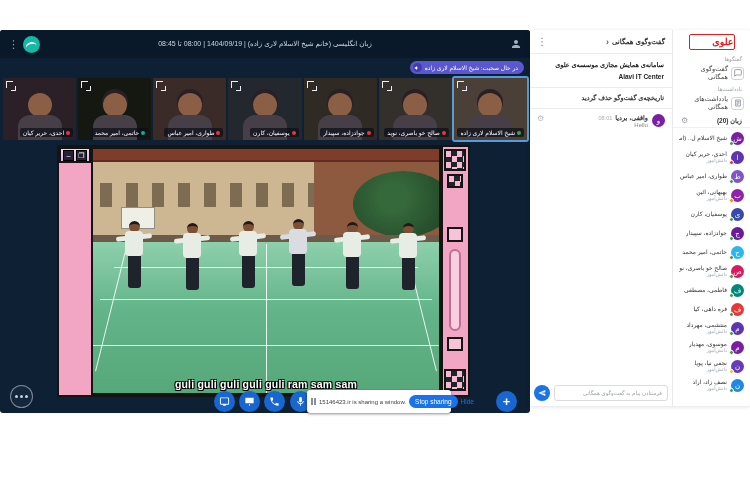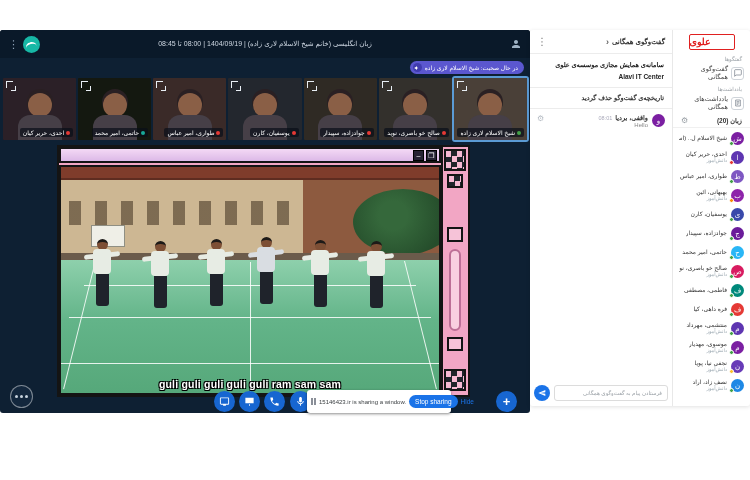--- a/index.html
+++ b/index.html
@@ -26,21 +26,21 @@
   .photo { position:absolute; inset:0; }
   .photo::before { content:""; position:absolute; left:50%; top:24%; width:24px; height:24px; margin-left:-12px; border-radius:50%; background:#8a5f46; box-shadow:0 -3px 0 1px #2a2023; }
   .photo::after { content:""; position:absolute; left:50%; top:60%; width:44px; height:28px; margin-left:-22px; border-radius:12px 12px 0 0; background:#463f47; }
   .corner { position:absolute; top:3px; left:3px; width:7px; height:7px; border-top:1px solid #e8eef4; border-left:1px solid #e8eef4; }
   .corner::after { content:""; position:absolute; width:4px; height:4px; right:-3px; bottom:-3px; border-bottom:1px solid #e8eef4; border-right:1px solid #e8eef4; }
   .name-pill { position:absolute; bottom:3px; right:3px; max-width:92%; background:rgba(8,14,24,.7); color:#fff; font-size:6px; padding:1px 3px; border-radius:2px; display:flex; align-items:center; gap:2px; direction:rtl; white-space:nowrap; overflow:hidden; }
   .mic-dot { width:4px; height:4px; border-radius:50%; flex:0 0 auto; }
 
   
   .shared { position:absolute; left:57px; top:115px; width:413px; height:252px; background:#f2a6c4; border:2px solid #141414; display:flex; }
-  .shared-main { flex:1; padding:0; display:flex; flex-direction:column; }
+  .shared-main { flex:1; padding:0; display:flex; flex-direction:row; }
   .titlebar { height:16px; background:linear-gradient(#f4d9f5,#dcb9e7); border:2px solid #141414; display:flex; align-items:center; justify-content:flex-end; gap:2px; padding:0 2px; margin-bottom:2px; }
   .tb-btn { width:11px; height:11px; background:#262233; color:#fff; font-size:7px; line-height:10px; text-align:center; border:1px solid #000; }
   .video { flex:1; position:relative; border:2px solid #141414; overflow:hidden; background:#c9cdc8; }
   .roof  { position:absolute; left:0; right:0; top:0; height:13px; background:#7f3c2b; border-bottom:2px solid #5e2c20; }
   .wall  { position:absolute; left:0; right:0; top:13px; height:76px; background:#cdb793; }
   .wallR { position:absolute; right:0; top:13px; width:36%; height:78px; background:#8d5a3f; }
   .windows { position:absolute; left:2%; top:34px; width:62%; height:24px; background:repeating-linear-gradient(90deg,#53432f 0 12px,transparent 12px 26px); opacity:.65; }
   .sign { position:absolute; left:8%; top:58px; width:34px; height:22px; background:#efefe7; border:1px solid #8f8f83; }
   .bush { position:absolute; right:-14px; top:22px; width:100px; height:66px; border-radius:50%; background:radial-gradient(circle at 40% 40%, #35683b 20%, #254d2b 70%); }
   .fence { position:absolute; left:0; right:0; top:86px; height:7px; background:#6b5b4b; }
@@ -87,21 +87,21 @@
   .msg-time { font-size:5.5px; color:#aab; }
   .msg-text { font-size:6px; color:#888; direction:ltr; text-align:right; }
   .msg-gear { margin-right:auto; color:#b6bcc4; font-size:8px; }
   .chat-input-row { position:absolute; left:4px; bottom:5px; width:134px; display:flex; gap:4px; align-items:center; direction:ltr; }
   .send-btn { width:16px; height:16px; border-radius:50%; background:#1a73e8; display:flex; align-items:center; justify-content:center; flex:0 0 auto; border:none; }
   .send-btn svg { width:8px; height:8px; fill:#fff; transform:scaleX(-1); }
   .chat-input { flex:1; height:16px; border:1px solid #dcdcdc; border-radius:3px; font-size:5.5px; color:#666; direction:rtl; padding:0 5px; font-family:"Liberation Sans",sans-serif; }
   .chat-input::placeholder { color:#9aa0a6; }
 
   .navpanel { position:absolute; right:0; top:0; bottom:0; width:78px; border-left:1px solid #e8e8e8; direction:rtl; overflow:hidden; }
-  .logo { margin:4px auto 3px; width:46px; height:16px; border:1.5px solid #e02020; border-radius:2px; color:#e02020; font-weight:bold; font-size:9.5px; text-align:left; line-height:13px; }
+  .logo { margin:4px auto 3px; width:46px; height:16px; border:1.5px solid #e02020; border-radius:2px; color:#e02020; font-weight:bold; font-size:9.5px; text-align:right; line-height:13px; }
   .sec-h { font-size:5.5px; color:#9aa0a6; padding:3px 8px 1px; }
   .nav-item { display:flex; align-items:center; gap:3px; padding:2px 6px; }
   .nav-ico { width:13px; height:13px; border:1px solid #cfd4da; border-radius:3px; display:flex; align-items:center; justify-content:center; flex:0 0 auto; }
   .nav-ico svg { width:8px; height:8px; fill:none; stroke:#6b7280; stroke-width:2; }
   .nav-lbl { font-size:6.5px; color:#444; }
   .room-row { display:flex; align-items:center; justify-content:space-between; padding:3px 8px 2px; border-bottom:1px solid #f0f0f0; }
   .room-lbl { font-size:6.5px; color:#333; font-weight:bold; }
   .gear { color:#9aa0a6; font-size:8px; }
   .plist { padding:1px 6px 0; }
   .prow { display:flex; align-items:center; gap:4px; height:19px; }

